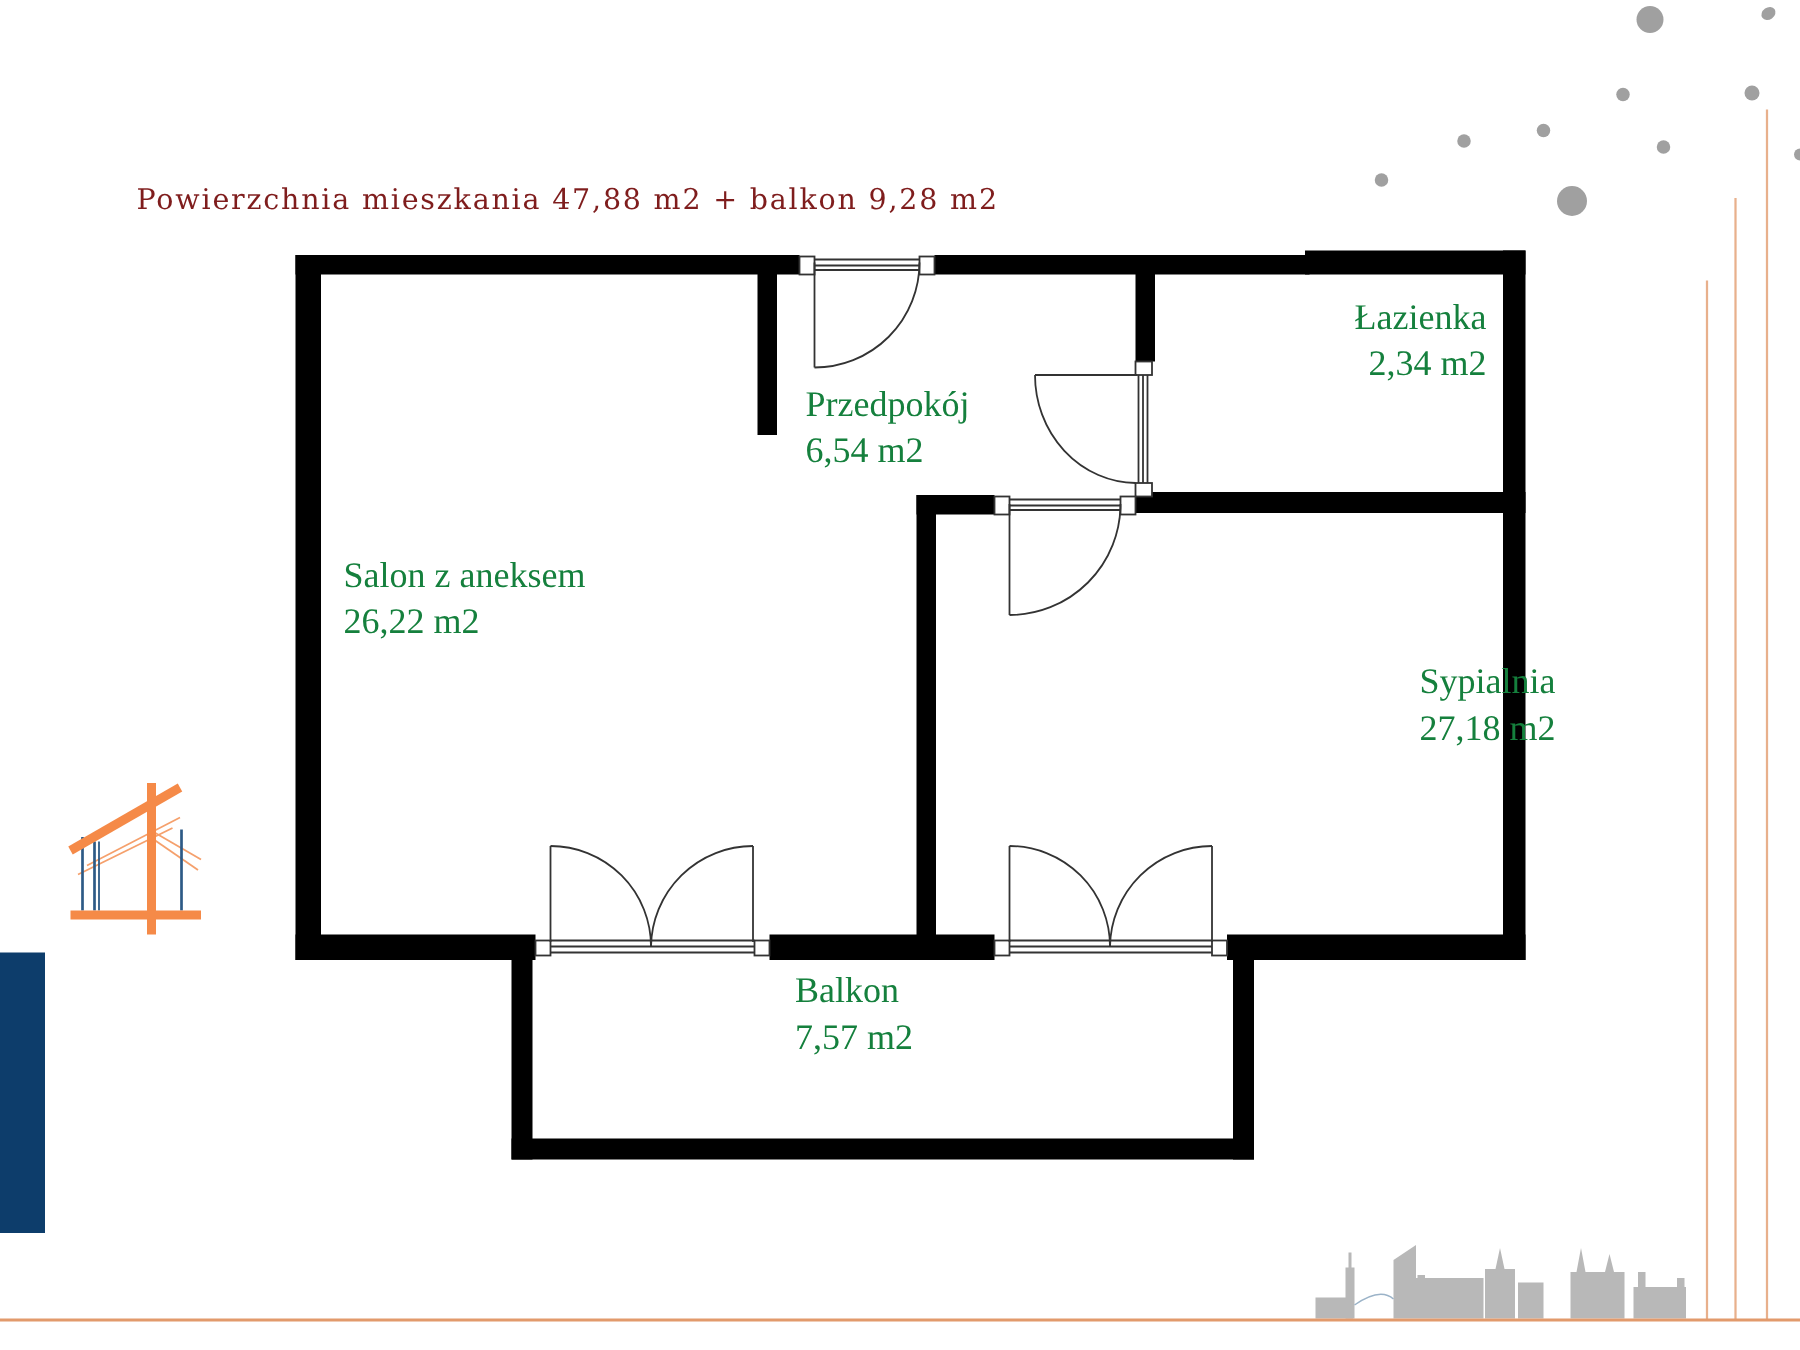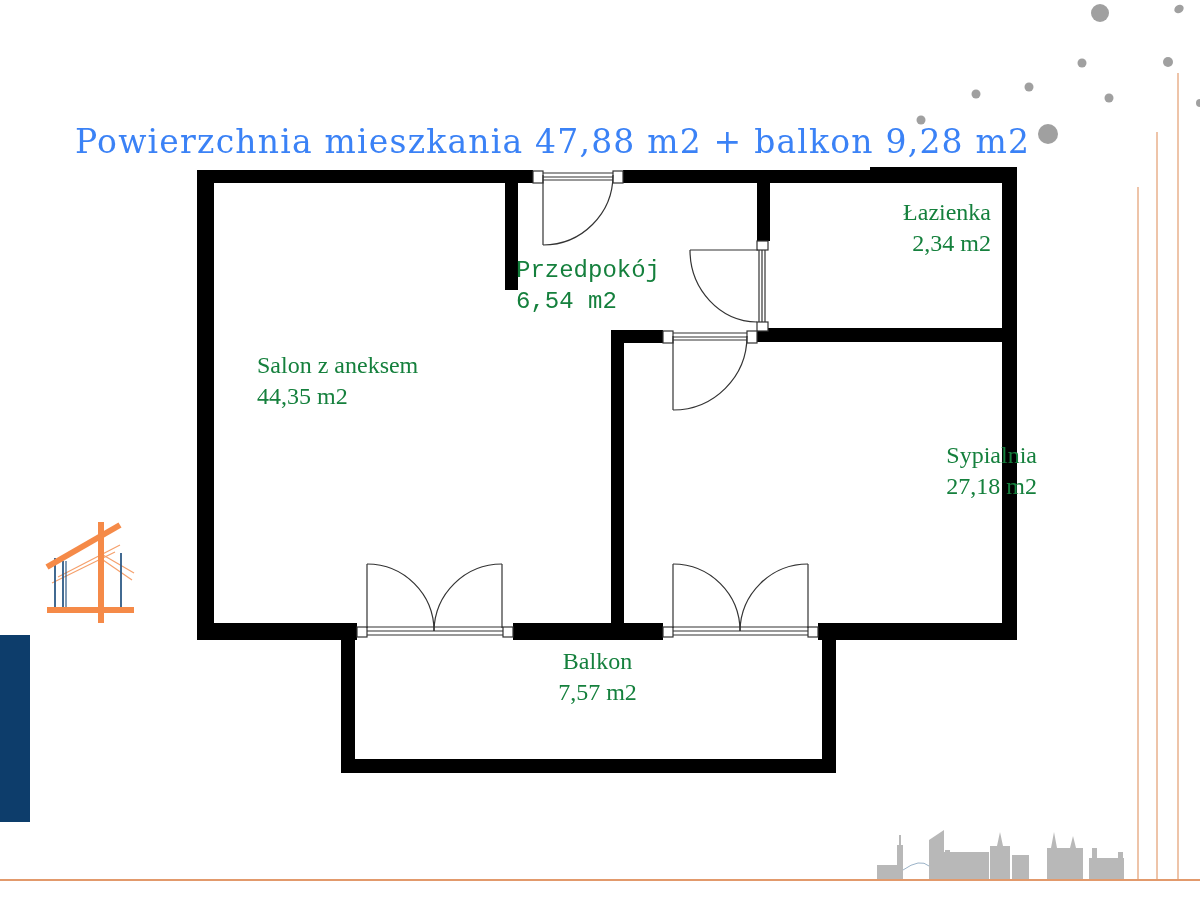--- a/index.html
+++ b/index.html
@@ -1,29 +1,29 @@
 <!DOCTYPE html>
 <html><head>
 <meta charset="utf-8">
 <style>
   html, body { margin: 0; padding: 0; background: #ffffff; }
   body { width: 1200px; height: 900px; position: relative; overflow: hidden; }
   .title {
-    position: absolute; left: 75px; top: 122px;
+    position: absolute; left: 91px; top: 122px;
     font-family: "DejaVu Serif", "Liberation Serif", serif;
-    font-size: 33px; letter-spacing: 1.2px; color: #3b82f6; white-space: nowrap;
+    font-size: 19px; letter-spacing: 1.2px; color: #7f1d1d; white-space: nowrap;
   }
   svg.plan { position: absolute; left: 0; top: 0; }
   .room-label {
     position: absolute;
     font-family: "Liberation Serif", "DejaVu Serif", serif;
     font-size: 24px; line-height: 31px; color: #15803d; white-space: nowrap;
   }
   .right { text-align: right; }
-  .center { text-align: center; }
+  .center { }
   .blue-bar { position: absolute; left: 0; top: 635px; width: 30px; height: 187px; background: #0d3d6b; }
   .bottom-line { position: absolute; left: 0; top: 879px; width: 1200px; height: 2px; background: #e29a6c; }
 </style>
 </head>
 <body>
 
 <div class="title">Powierzchnia mieszkania 47,88 m2 + balkon 9,28 m2</div>
 
 <svg class="plan" width="1200" height="900" viewBox="0 0 1200 900" xmlns="http://www.w3.org/2000/svg">
 
@@ -160,26 +160,26 @@
       <line x1="673" y1="631" x2="808" y2="631"></line>
       <line x1="673" y1="635" x2="808" y2="635"></line>
       <line x1="673" y1="564" x2="673" y2="628"></line>
       <path d="M673 564 A67 67 0 0 1 740 631"></path>
       <line x1="808" y1="564" x2="808" y2="628"></line>
       <path d="M808 564 A68 68 0 0 0 740 631"></path>
     </g>
   </g>
 </svg>
 
-<div class="room-label" style="left:229px; top:350px;margin-left:28px;">
+<div class="room-label" style="left:229px; top:369px;">
   <div>Salon z aneksem</div>
-  <div>44,35 m2</div>
+  <div>26,22 m2</div>
 </div>
 
-<div class="room-label" style="left:516px; top:255px;font-family:Liberation Mono, monospace;">
+<div class="room-label" style="left:537px; top:255px;">
   <div>Przedpokój</div>
   <div>6,54 m2</div>
 </div>
 
 <div class="room-label right" style="left:860px; top:197px; width:131px;">
   <div>Łazienka</div>
   <div>2,34 m2</div>
 </div>
 
 <div class="room-label right" style="left:900px; top:440px; width:137px;">

